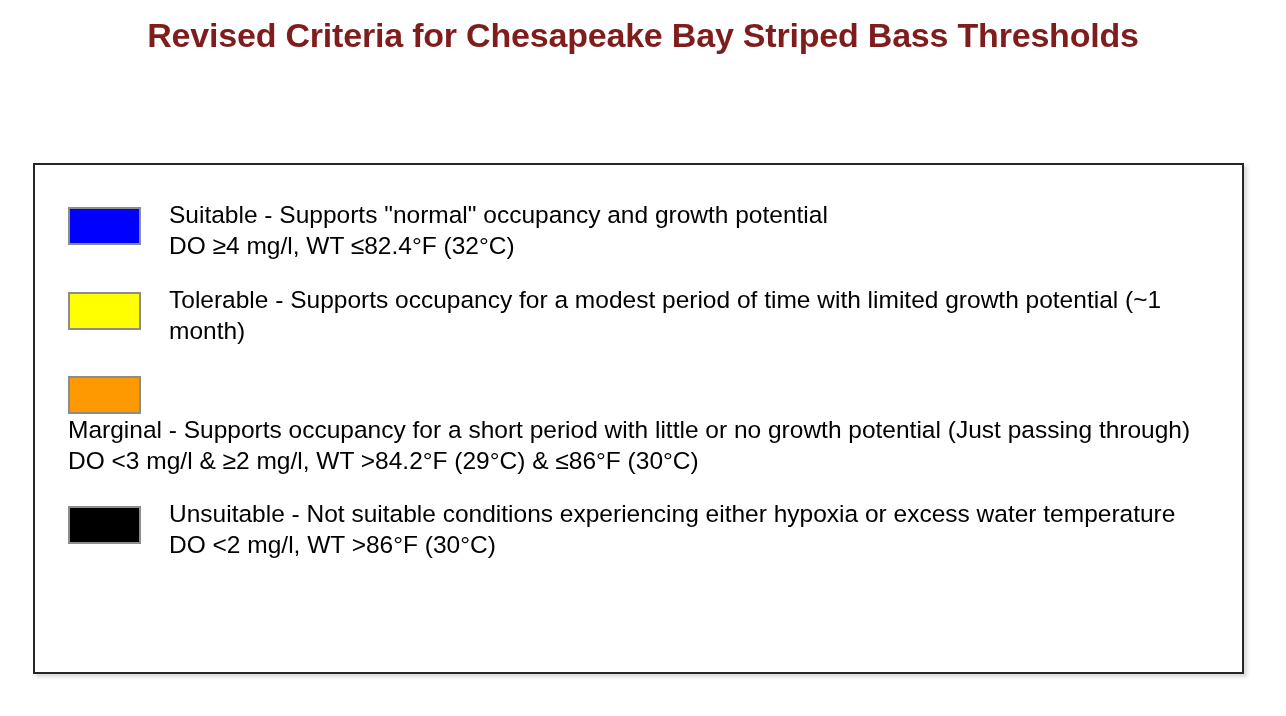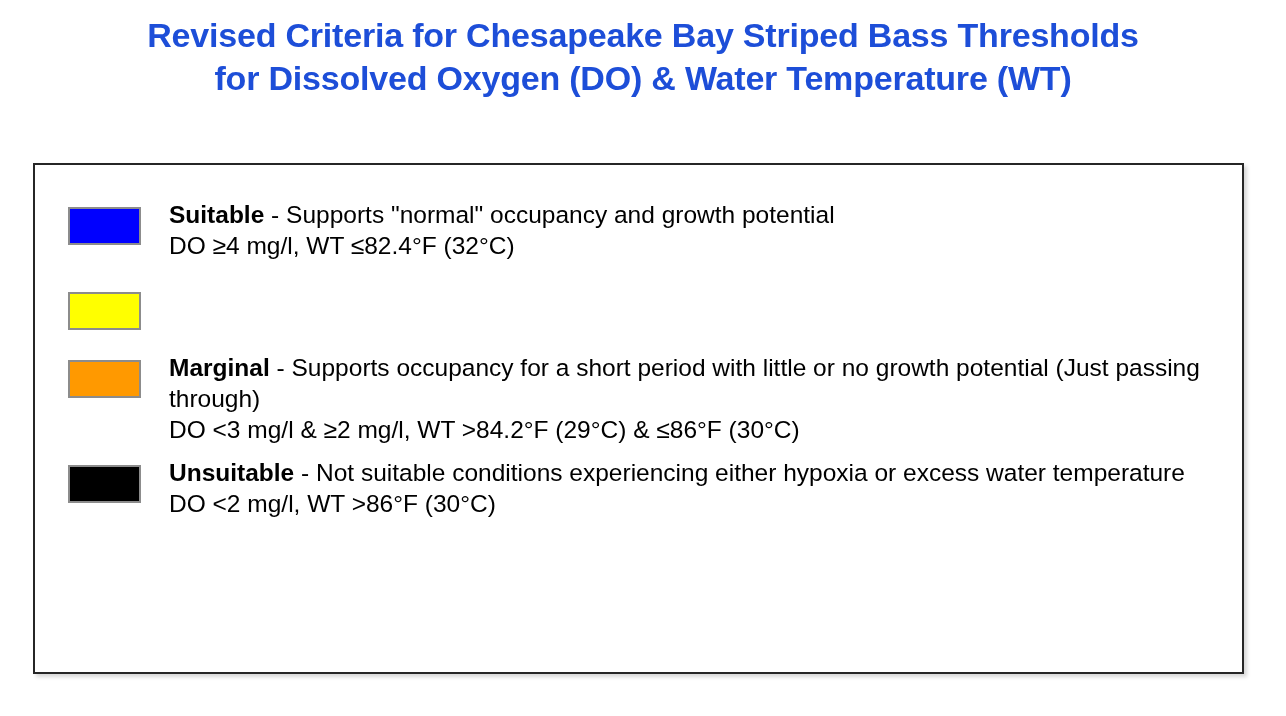--- a/index.html
+++ b/index.html
@@ -21,21 +21,21 @@
   .slide-title {
     position: absolute;
     left: 0;
     top: 14px;
     width: 1286px;
     text-align: center;
     font-size: 34px;
     font-weight: bold;
     line-height: 43px;
     letter-spacing: -0.2px;
-    color: #1d4ed8;
+    color: #7f1d1d;
   }
   .slide-title .title-line {
     display: block;
     white-space: pre;
   }
 
   
   .legend-panel {
     position: absolute;
     left: 33px;
@@ -84,55 +84,55 @@
     color: #000000;
     padding-top: 0px;
   }
 
   .legend-text .desc-line,
   .legend-text .criteria-line {
     display: block;
   }
 
   .legend-text .term {
-    font-weight: bold;
+    font-weight: normal;
   }
 
   
   .legend-row.row-suitable   { margin-bottom: 23px; }
   .legend-row.row-tolerable  { margin-bottom: 22px; }
-  .legend-row.row-marginal   { margin-bottom: 12px; }
+  .legend-row.row-marginal   { margin-bottom: 22px; flex-direction: column; }
   .legend-row.row-unsuitable { margin-bottom: 16px; }
 </style>
 </head>
 <body>
 
 <div class="slide-title">
   <span class="title-line">Revised Criteria for Chesapeake Bay Striped Bass Thresholds</span>
-  <span class="title-line">for Dissolved Oxygen (DO) &amp; Water Temperature (WT)</span>
 </div>
 
 <div class="legend-panel" style="background: rgb(255, 255, 255); border-color: rgb(38, 38, 38);">
   <div class="legend-list">
 
     <div class="legend-row row-suitable">
       <div class="swatch-cell">
         <div class="swatch" style="background-color: rgb(0, 0, 255); border-color: rgb(140, 140, 140);"></div>
       </div>
       <div class="legend-text">
         <span class="desc-line"><span class="term">Suitable</span><span> - </span><span>Supports "normal" occupancy and growth potential</span></span>
         <span class="criteria-line">DO ≥4 mg/l, WT ≤82.4°F (32°C)</span>
       </div>
     </div>
 
     <div class="legend-row row-tolerable">
       <div class="swatch-cell">
         <div class="swatch" style="background-color: rgb(255, 255, 0); border-color: rgb(140, 140, 140);"></div>
       </div>
       <div class="legend-text">
+        <span class="desc-line"><span class="term">Tolerable</span><span> - </span><span>Supports occupancy for a modest period of time with limited growth potential (~1 month)</span></span>
       </div>
     </div>
 
     <div class="legend-row row-marginal">
       <div class="swatch-cell">
         <div class="swatch" style="background-color: rgb(255, 153, 0); border-color: rgb(140, 140, 140);"></div>
       </div>
       <div class="legend-text">
         <span class="desc-line"><span class="term">Marginal</span><span> - </span><span>Supports occupancy for a short period with little or no growth potential (Just passing through)</span></span>
         <span class="criteria-line">DO &lt;3 mg/l &amp; ≥2 mg/l, WT &gt;84.2°F (29°C) &amp; ≤86°F (30°C)</span>

